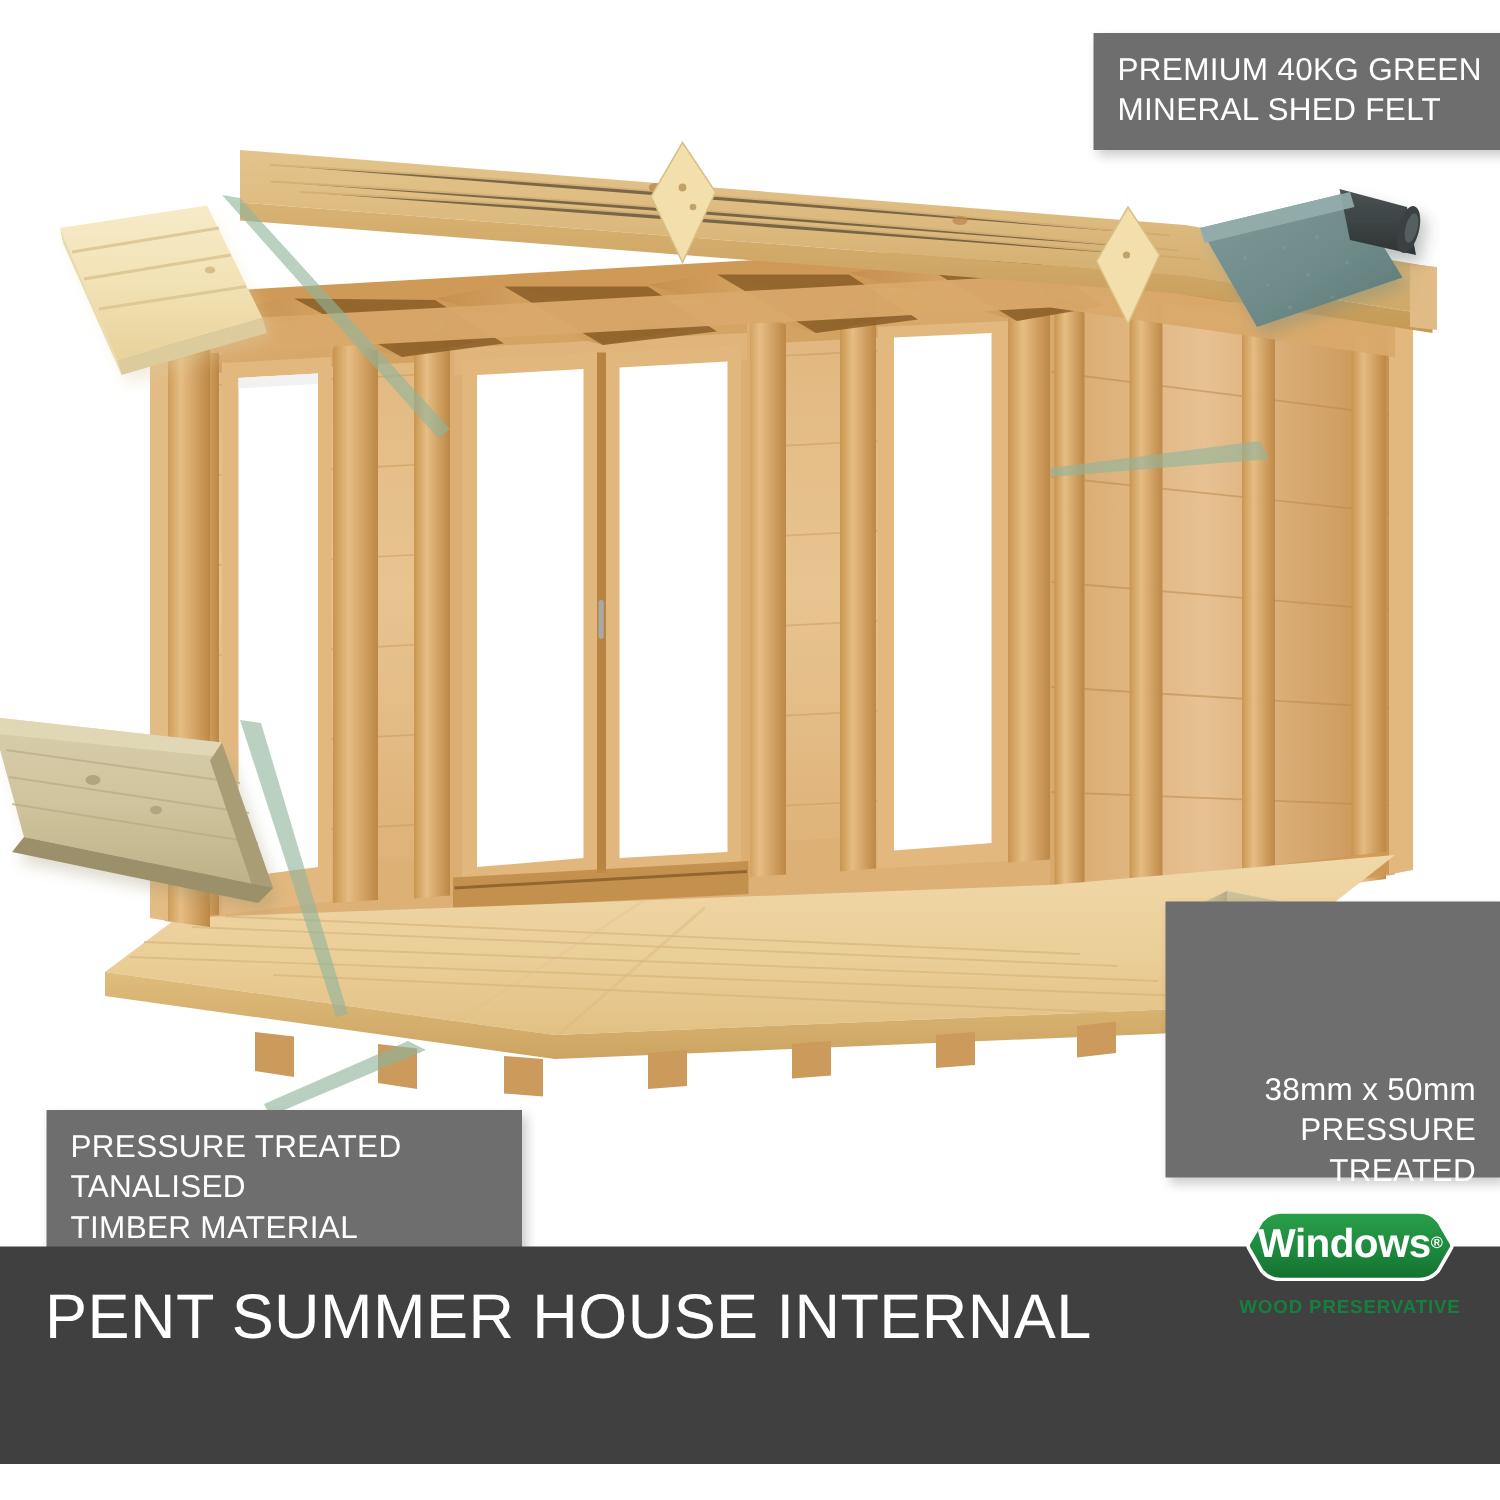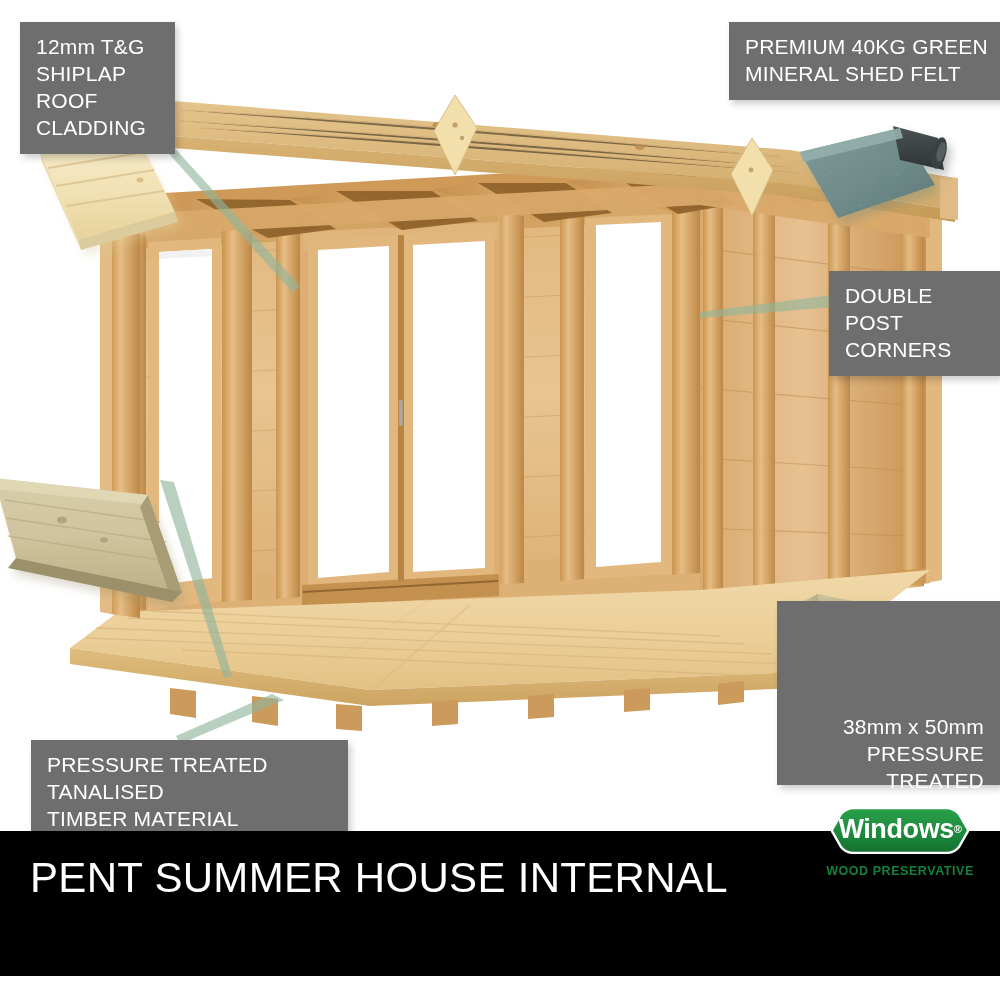--- a/index.html
+++ b/index.html
@@ -25,21 +25,21 @@
     padding:11px 16px 13px 16px;
     box-sizing:border-box;
     box-shadow:3px 4px 7px rgba(0,0,0,.20);
     white-space:pre-line;
   }
   .callout.right{text-align:right;}
 
   
   #footer{
     position:absolute;left:0;top:831px;width:1000px;height:145px;
-    background:#000000;
+    background:#404040;
   }
   #footer-title{
     position:absolute;left:30px;top:24px;
     color:#fff;font-size:42px;line-height:46px;font-weight:normal;
     letter-spacing:.3px;
   }
   #footer-sub{
     position:absolute;left:31px;top:78px;
     color:#fff;font-size:24px;line-height:28px;font-weight:bold;
     letter-spacing:.1px;
@@ -401,29 +401,24 @@
 
       <g fill="#8fb49c" opacity=".62">
         <polygon points="148,130 160,132 300,286 292,292"></polygon>
         <polygon points="840,294 846,306 700,318 700,312"></polygon>
         <polygon points="160,480 174,482 232,676 224,678"></polygon>
         <polygon points="272,694 284,700 180,744 176,736"></polygon>
       </g>
     </svg>
   </div>
 
-  <div class="callout" style="left:20px;top:22px;width:155px;">12mm T&amp;G
-SHIPLAP ROOF
-CLADDING</div>
 
   <div class="callout" style="left:729px;top:22px;width:301px;">PREMIUM 40KG GREEN
 MINERAL SHED FELT</div>
 
-  <div class="callout" style="left:829px;top:271px;width:171px;">DOUBLE POST
-CORNERS</div>
 
 
   <div class="callout" style="left:31px;top:740px;width:317px;">PRESSURE TREATED TANALISED
 TIMBER MATERIAL THROUGHOUT.</div>
 
   <div class="callout right" style="left:777px;top:601px;width:223px;height:184px;padding-top:112px;text-align:right;">38mm x 50mm
 PRESSURE TREATED
 FRAMING</div>
 
   <div id="footer">

